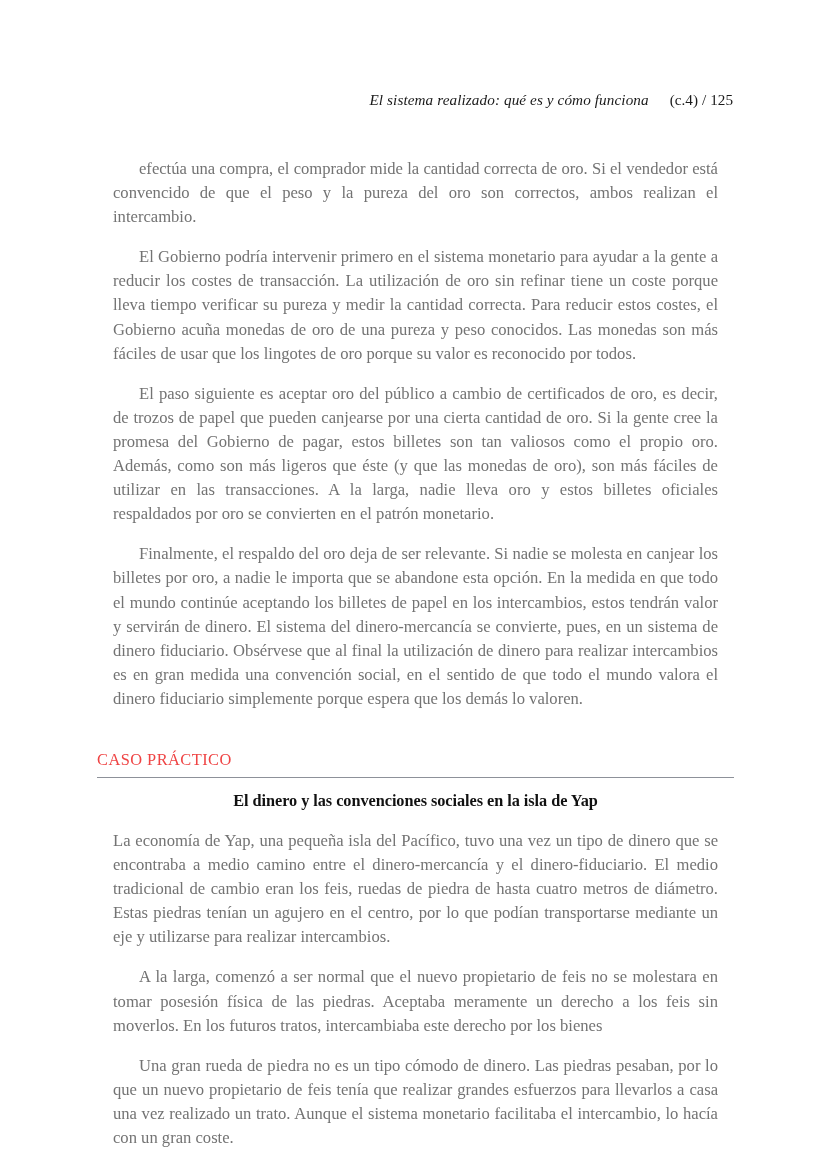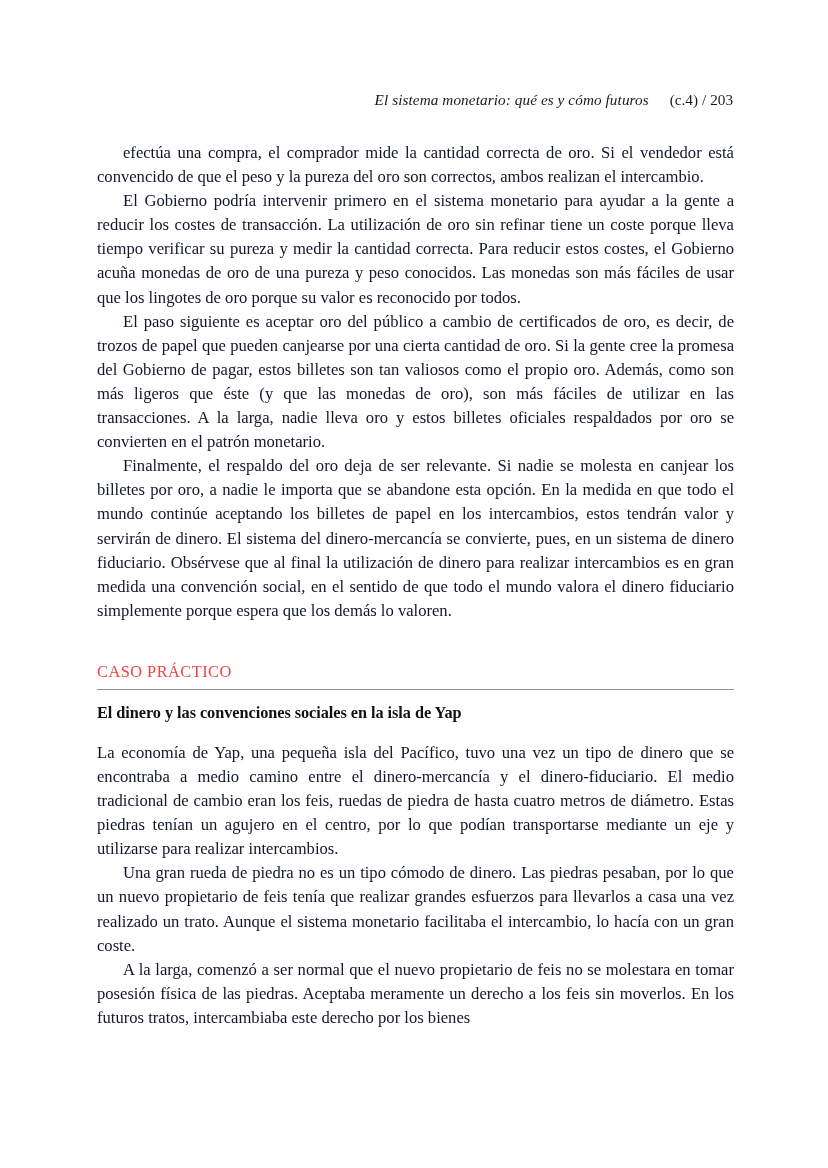--- a/index.html
+++ b/index.html
@@ -45,28 +45,28 @@
 
   
   .column {
     position: absolute;
     left: 97px;
     top: 141px;
     width: 637px;
   }
 
   p.body {
-    margin: 0;
+    margin: 16px;
     font-size: 16.6px;
     line-height: 24.1px;
     text-align: justify;
     text-justify: inter-word;
     hyphens: manual;
     text-indent: 26px;
-    color: #0f172a;
+    color: #737373;
   }
   p.body.no-indent { text-indent: 0; }
 
   
   .case-block {
     margin-top: 38px;
   }
   .case-kicker {
     font-family: "Liberation Serif", "DejaVu Serif", serif;
     font-size: 16.4px;
@@ -83,42 +83,43 @@
     margin: 0 0 11px 0;
   }
   .case-subtitle {
     margin: 12px 0 17px 0;
     font-family: "Liberation Serif", "DejaVu Serif", serif;
     font-weight: bold;
     font-size: 16.3px;
     line-height: 22px;
     color: #111111;
     letter-spacing: -0.05px;
+    text-align: center;
   }
 </style>
 </head>
 <body>
 
 <div class="page">
 
   <div class="running-head">
-    <span class="rh-title">El sistema monetario: qué es y cómo futuros</span><span class="rh-chapter">(c.4)</span><span class="rh-sep">/</span><span class="rh-folio">203</span>
+    <span class="rh-title">El sistema realizado: qué es y cómo funciona</span><span class="rh-chapter">(c.4)</span><span class="rh-sep">/</span><span class="rh-folio">125</span>
   </div>
 
   <div class="column">
 
     <p class="body">efectúa una compra, el comprador mide la cantidad correcta de oro. Si el vendedor está convencido de que el peso y la pureza del oro son correctos, ambos realizan el intercambio.</p>
     <p class="body">El Gobierno podría intervenir primero en el sistema monetario para ayudar a la gente a reducir los costes de transacción. La utilización de oro sin refinar tiene un coste porque lleva tiempo verificar su pureza y medir la cantidad correcta. Para reducir estos costes, el Gobierno acuña monedas de oro de una pureza y peso conocidos. Las monedas son más fáciles de usar que los lingotes de oro porque su valor es reconocido por todos.</p>
     <p class="body">El paso siguiente es aceptar oro del público a cambio de certificados de oro, es decir, de trozos de papel que pueden canjearse por una cierta cantidad de oro. Si la gente cree la promesa del Gobierno de pagar, estos billetes son tan valiosos como el propio oro. Además, como son más ligeros que éste (y que las monedas de oro), son más fáciles de utilizar en las transacciones. A la larga, nadie lleva oro y estos billetes oficiales respaldados por oro se convierten en el patrón monetario.</p>
     <p class="body">Finalmente, el respaldo del oro deja de ser relevante. Si nadie se molesta en canjear los billetes por oro, a nadie le importa que se abandone esta opción. En la medida en que todo el mundo continúe aceptando los billetes de papel en los intercambios, estos tendrán valor y servirán de dinero. El sistema del dinero-mercancía se convierte, pues, en un sistema de dinero fiduciario. Obsérvese que al final la utilización de dinero para realizar intercambios es en gran medida una convención social, en el sentido de que todo el mundo valora el dinero fiduciario simplemente porque espera que los demás lo valoren.</p>
 
     <div class="case-block">
       <div class="case-kicker">CASO PRÁCTICO</div>
       <hr class="case-rule">
       <div class="case-subtitle">El dinero y las convenciones sociales en la isla de Yap</div>
 
       <p class="body no-indent">La economía de Yap, una pequeña isla del Pacífico, tuvo una vez un tipo de dinero que se encontraba a medio camino entre el dinero-mercancía y el dinero-fiduciario. El medio tradicional de cambio eran los feis, ruedas de piedra de hasta cuatro metros de diámetro. Estas piedras tenían un agujero en el centro, por lo que podían transportarse mediante un eje y utilizarse para realizar intercambios.</p>
+      <p class="body">A la larga, comenzó a ser normal que el nuevo propietario de feis no se molestara en tomar posesión física de las piedras. Aceptaba meramente un derecho a los feis sin moverlos. En los futuros tratos, intercambiaba este derecho por los bienes</p>
       <p class="body">Una gran rueda de piedra no es un tipo cómodo de dinero. Las piedras pesaban, por lo que un nuevo propietario de feis tenía que realizar grandes esfuerzos para llevarlos a casa una vez realizado un trato. Aunque el sistema monetario facilitaba el intercambio, lo hacía con un gran coste.</p>
-      <p class="body">A la larga, comenzó a ser normal que el nuevo propietario de feis no se molestara en tomar posesión física de las piedras. Aceptaba meramente un derecho a los feis sin moverlos. En los futuros tratos, intercambiaba este derecho por los bienes</p>
     </div>
 
   </div>
 </div>
 
 </body></html>

